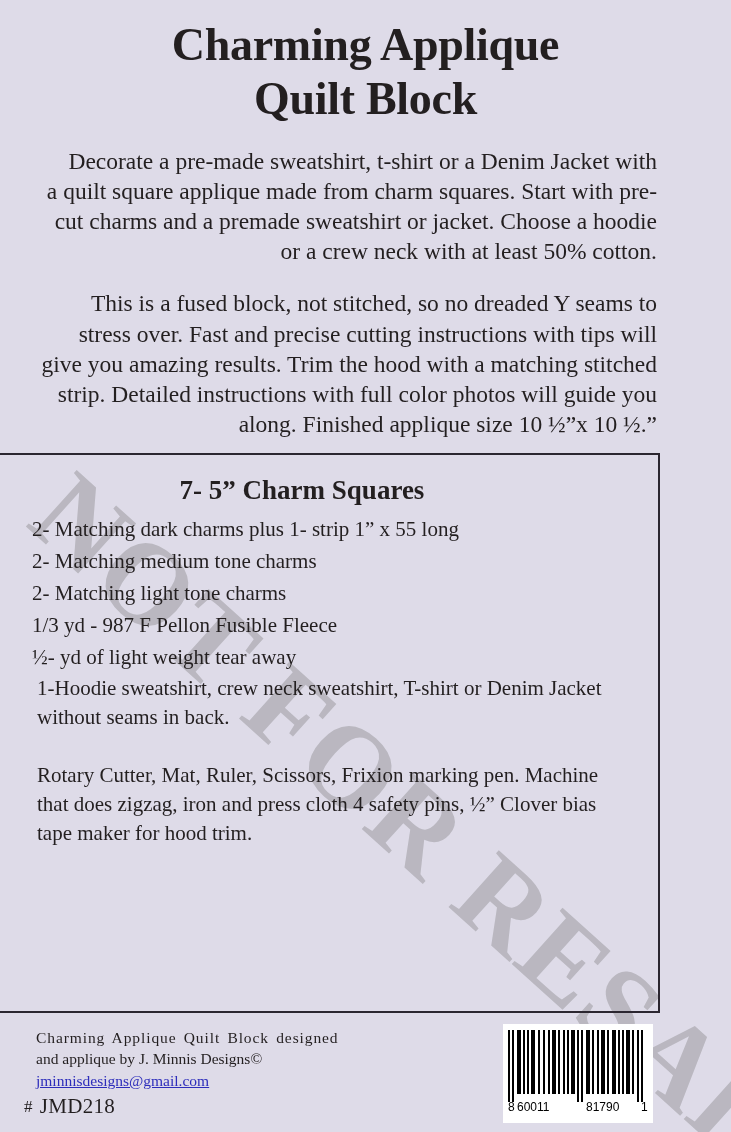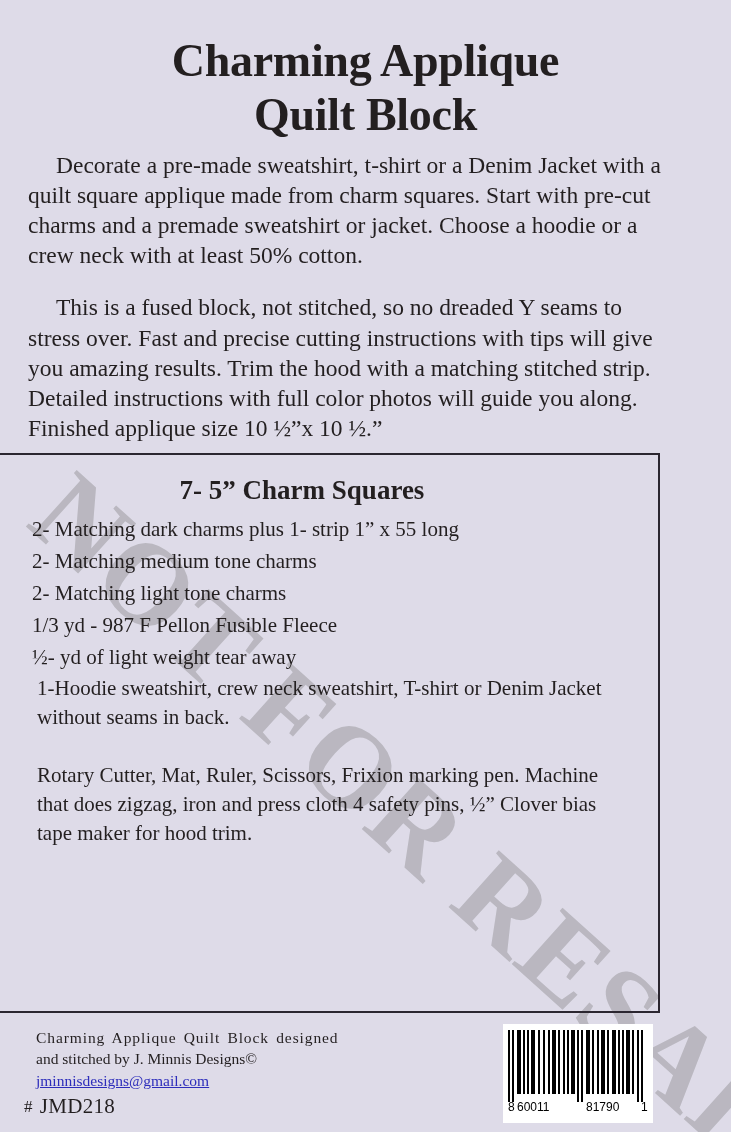--- a/index.html
+++ b/index.html
@@ -45,38 +45,38 @@
   }
 
   
   .content {
     position: relative;
     z-index: 3;
   }
 
   .title {
     margin: 0;
-    padding-top: 34px;
+    padding-top: 18px;
     text-align: center;
     font-family: "Liberation Serif", "DejaVu Serif", serif;
     font-weight: bold;
     font-size: 46px;
     line-height: 1.17;
     letter-spacing: -0.3px;
     color: #231f20;
   }
 
   .intro {
     padding: 8px 62px 0 28px;
   }
   .para {
-    margin: 0;
+    margin: 12px;
     font-size: 23.5px;
     line-height: 1.285;
-    text-align: left;
+    text-align: right;
     color: #231f20;
   }
   .para.indent { text-indent: 28px; }
   .para + .para { margin-top: 22px; }
 
   
   .materials-box {
     position: absolute;
     left: -4px;
     top: 453px;
@@ -228,21 +228,21 @@
         <p class="block-para pad-left">1-Hoodie sweatshirt, crew neck sweatshirt, T-shirt or Denim Jacket without seams in back.</p>
         <div class="gap-md"></div>
         <p class="block-para pad-left">Rotary Cutter, Mat, Ruler, Scissors, Frixion marking pen. Machine that does zigzag, iron and press cloth 4 safety pins, ½” Clover bias tape maker for hood trim.</p>
         <div class="gap-md"></div>
       </div>
     </div>
 
     <div class="footer">
       <div class="credit">
         <div class="line1">Charming Applique Quilt Block designed</div>
-        <div>and stitched by J. Minnis Designs©</div>
+        <div>and applique by J. Minnis Designs©</div>
         <a class="email" href="#">jminnisdesigns@gmail.com</a>
       </div>
       <div class="item-number">
         <span class="hash">#</span><span>JMD218</span>
       </div>
     </div>
 
     <div class="barcode-wrap">
       <div class="barcode-bars" id="barcode-bars">
           <i class="guard" style="left: 0px; width: 2px;"></i>

